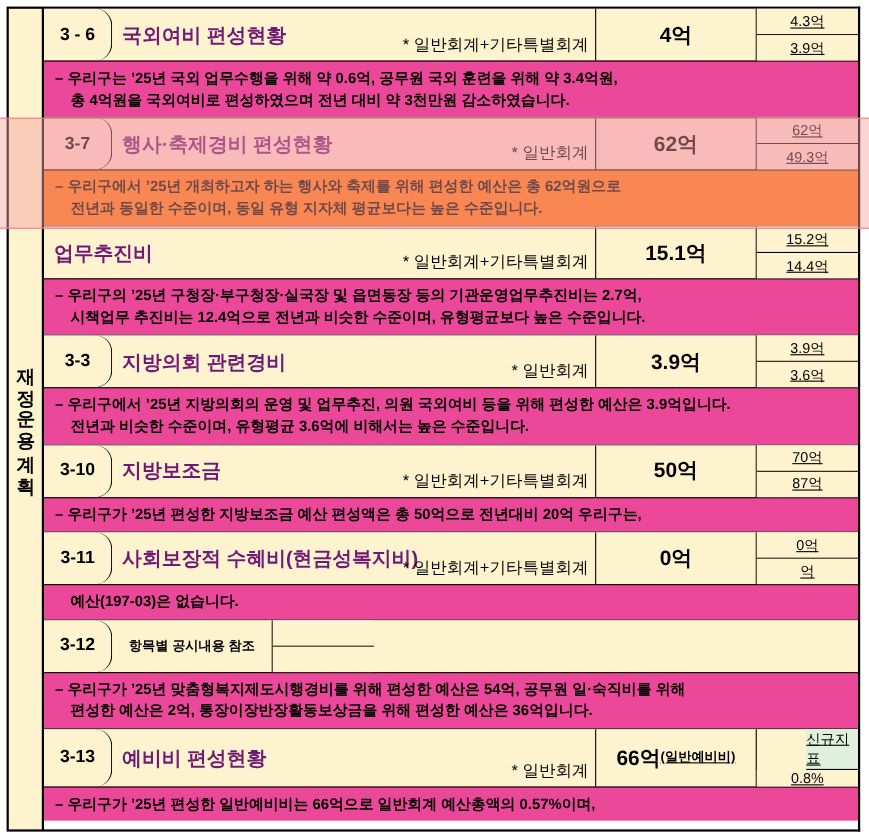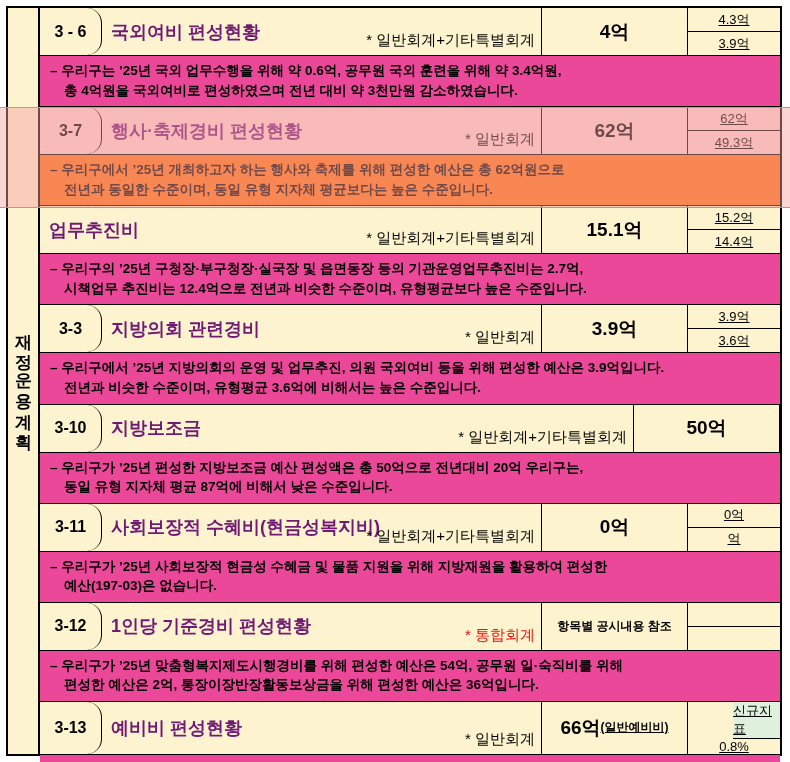--- a/index.html
+++ b/index.html
@@ -253,53 +253,51 @@
       <div class="row-group">
         <div class="main-row">
           <div class="cell c-num">3-10</div>
           <div class="cell c-title">
             <span class="title-text">지방보조금</span>
             <span class="acct">* 일반회계+기타특별회계</span>
           </div>
           <div class="cell c-amount">
             <span>50억</span>
           </div>
+          <div class="cell c-stats">
+            <div class="stat top">70억</div>
+            <div class="stat bottom">87억</div>
+          </div>
         </div>
         <div class="desc-row">
           <div class="ln">– 우리구가 ’25년 편성한 지방보조금 예산 편성액은 총 50억으로 전년대비 20억 우리구는,</div>
-          <div class="ln indent">동일 유형 지자체 평균 87억에 비해서 낮은 수준입니다.</div>
         </div>
       </div>
       <div class="row-group">
         <div class="main-row">
           <div class="cell c-num">3-11</div>
           <div class="cell c-title">
             <span class="title-text">사회보장적  수혜비(현금성복지비)</span>
             <span class="acct">* 일반회계+기타특별회계</span>
           </div>
           <div class="cell c-amount">
             <span>0억</span>
           </div>
           <div class="cell c-stats">
             <div class="stat top">0억</div>
             <div class="stat bottom">억</div>
           </div>
         </div>
         <div class="desc-row">
-          <div class="ln">– 우리구가 ’25년 사회보장적 현금성 수혜금 및 물품 지원을 위해 지방재원을 활용하여 편성한</div>
           <div class="ln indent">예산(197-03)은 없습니다.</div>
         </div>
       </div>
       <div class="row-group">
         <div class="main-row">
           <div class="cell c-num">3-12</div>
-          <div class="cell c-title">
-            <span class="title-text">1인당  기준경비  편성현황</span>
-            <span class="acct red">* 통합회계</span>
-          </div>
           <div class="cell c-amount small">
             <span>항목별  공시내용  참조</span>
           </div>
           <div class="cell c-stats">
             <div class="stat top"></div>
             <div class="stat bottom"></div>
           </div>
         </div>
         <div class="desc-row">
           <div class="ln">– 우리구가 ’25년 맞춤형복지제도시행경비를 위해 편성한 예산은 54억, 공무원 일·숙직비를 위해</div>

